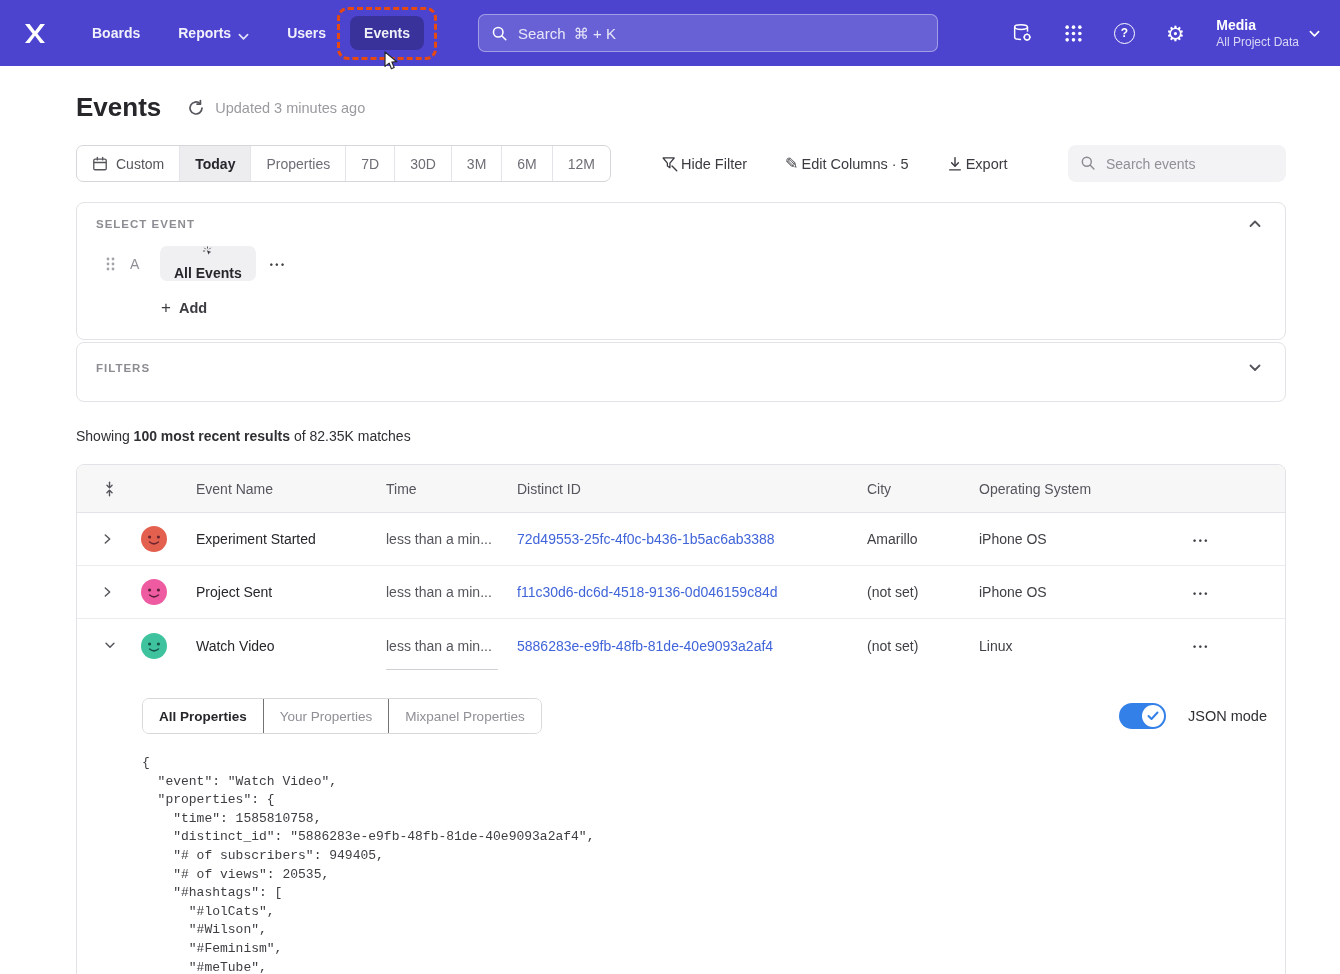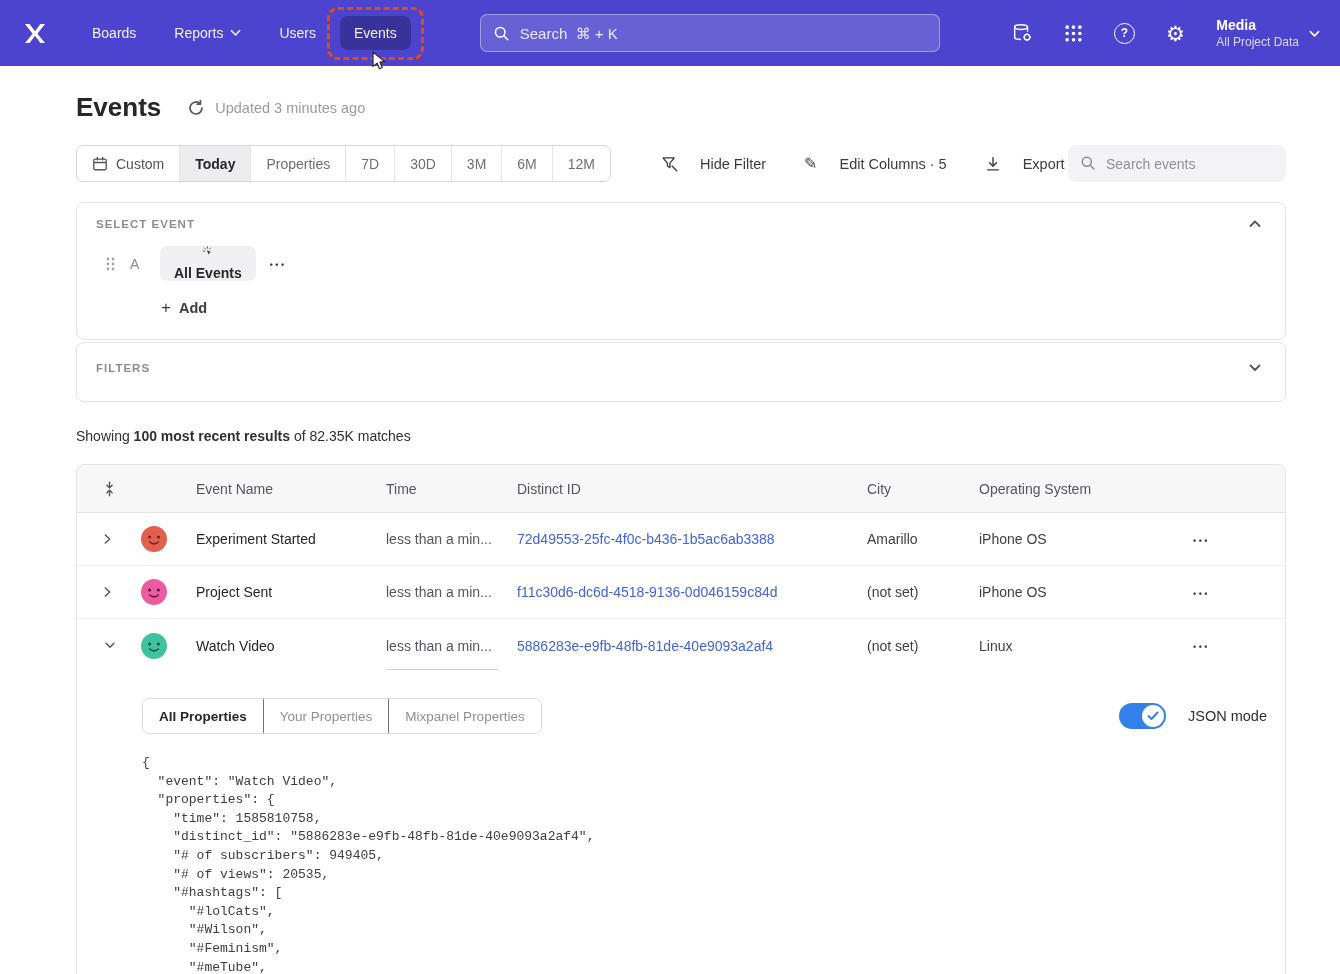--- a/index.html
+++ b/index.html
@@ -9,28 +9,28 @@
   *{box-sizing:border-box; margin:0; padding:0;}
   body{width:1340px;height:974px;overflow:hidden;background:#fff;
        font-family:"Liberation Sans",sans-serif;color:var(--text);}
   button{font-family:inherit;background:none;border:none;cursor:pointer;color:inherit;}
   input{font-family:inherit;outline:none;}
 
   
   .topnav{height:66px;background:var(--nav-bg);display:flex;align-items:center;position:relative;}
   .logo{margin-left:22px;display:flex;align-items:center;}
   .nav-items{display:flex;align-items:center;margin-left:30px;gap:10px;}
-  .nav-item{display:flex;align-items:center;gap:7px;color:rgba(255,255,255,.92);
-            font-size:14px;font-weight:400;padding:9px 14px;border-radius:8px;}
+  .nav-item{display:flex;align-items:flex-end;gap:7px;color:rgba(255,255,255,.92);
+            font-size:14px;font-weight:700;padding:9px 14px;border-radius:8px;}
   .nav-item.active{background:rgba(0,0,0,.25);position:relative;}
   .nav-item .chev{display:flex;color:rgba(255,255,255,.85);}
   .annotation{position:absolute;left:-13px;top:-9px;width:calc(100% + 26px);height:53px;
               border:3px dashed var(--annotation);border-radius:11px;pointer-events:none;}
   .annotation-cursor{position:absolute;left:calc(50% - 4px);top:35px;pointer-events:none;}
-  .nav-search{margin-left:69px;width:460px;height:38px;border-radius:7px;position:relative;
+  .nav-search{margin-left:54px;width:460px;height:38px;border-radius:7px;position:relative;
               background:rgba(255,255,255,.16);border:1px solid rgba(255,255,255,.38);
               display:flex;align-items:center;}
   .nav-search svg{margin:0 10px 0 12px;color:#fff;}
   .nav-search input{flex:1;background:transparent;border:none;color:#fff;font-size:15px;}
   .nav-search input::placeholder{color:rgba(255,255,255,.85);}
   .nav-right{margin-left:auto;margin-right:20px;display:flex;align-items:center;gap:27px;color:#fff;}
   .nav-icon{display:flex;align-items:center;justify-content:center;width:24px;height:24px;color:#fff;}
   .help-bubble{width:21px;height:21px;border:1.6px solid #fff;border-radius:50%;
                display:flex;align-items:center;justify-content:center;font-size:12px;font-weight:700;}
   .gear-glyph{font-size:21px;line-height:1;}
@@ -45,21 +45,21 @@
   .refresh-btn{margin-left:26px;display:flex;color:#55555c;}
   .updated{margin-left:10px;font-size:14.5px;color:#9a9aa0;}
 
   .toolbar{display:flex;align-items:center;margin-top:22px;}
   .segmented{display:flex;border:1px solid #d6d6da;border-radius:7px;overflow:hidden;height:37px;background:#fff;}
   .seg-btn{display:flex;align-items:center;gap:8px;padding:0 15px;font-size:14px;color:#6e6e76;
            border-left:1px solid #e4e4e8;height:100%;}
   .seg-btn:first-child{border-left:none;color:#55555c;}
   .seg-btn.selected{background:#ededf0;color:#26262b;font-weight:600;}
   .toolbar-actions{display:flex;align-items:center;gap:38px;margin-left:50px;}
-  .action-btn{display:flex;align-items:center;gap:22px;font-size:14.5px;font-weight:500;color:#3b3b41;}
+  .action-btn{display:flex;align-items:center;gap:3px;font-size:14.5px;font-weight:500;color:#3b3b41;}
   .pencil-glyph{font-size:16px;color:#3b3b41;}
   .search-events{margin-left:auto;position:relative;}
   .search-events svg{position:absolute;left:12px;top:10px;color:#8b8b92;}
   .search-events input{width:218px;height:37px;border:none;border-radius:8px;background:#f3f3f5;
                        padding:0 12px 0 38px;font-size:14px;color:#3b3b41;}
   .search-events input::placeholder{color:#8f8f96;}
 
   .card{border:1px solid var(--border);border-radius:8px;background:#fff;}
   .select-event-card{margin-top:20px;padding:15px 22px 16px 19px;}
   .card-title-row{display:flex;align-items:center;justify-content:space-between;}

